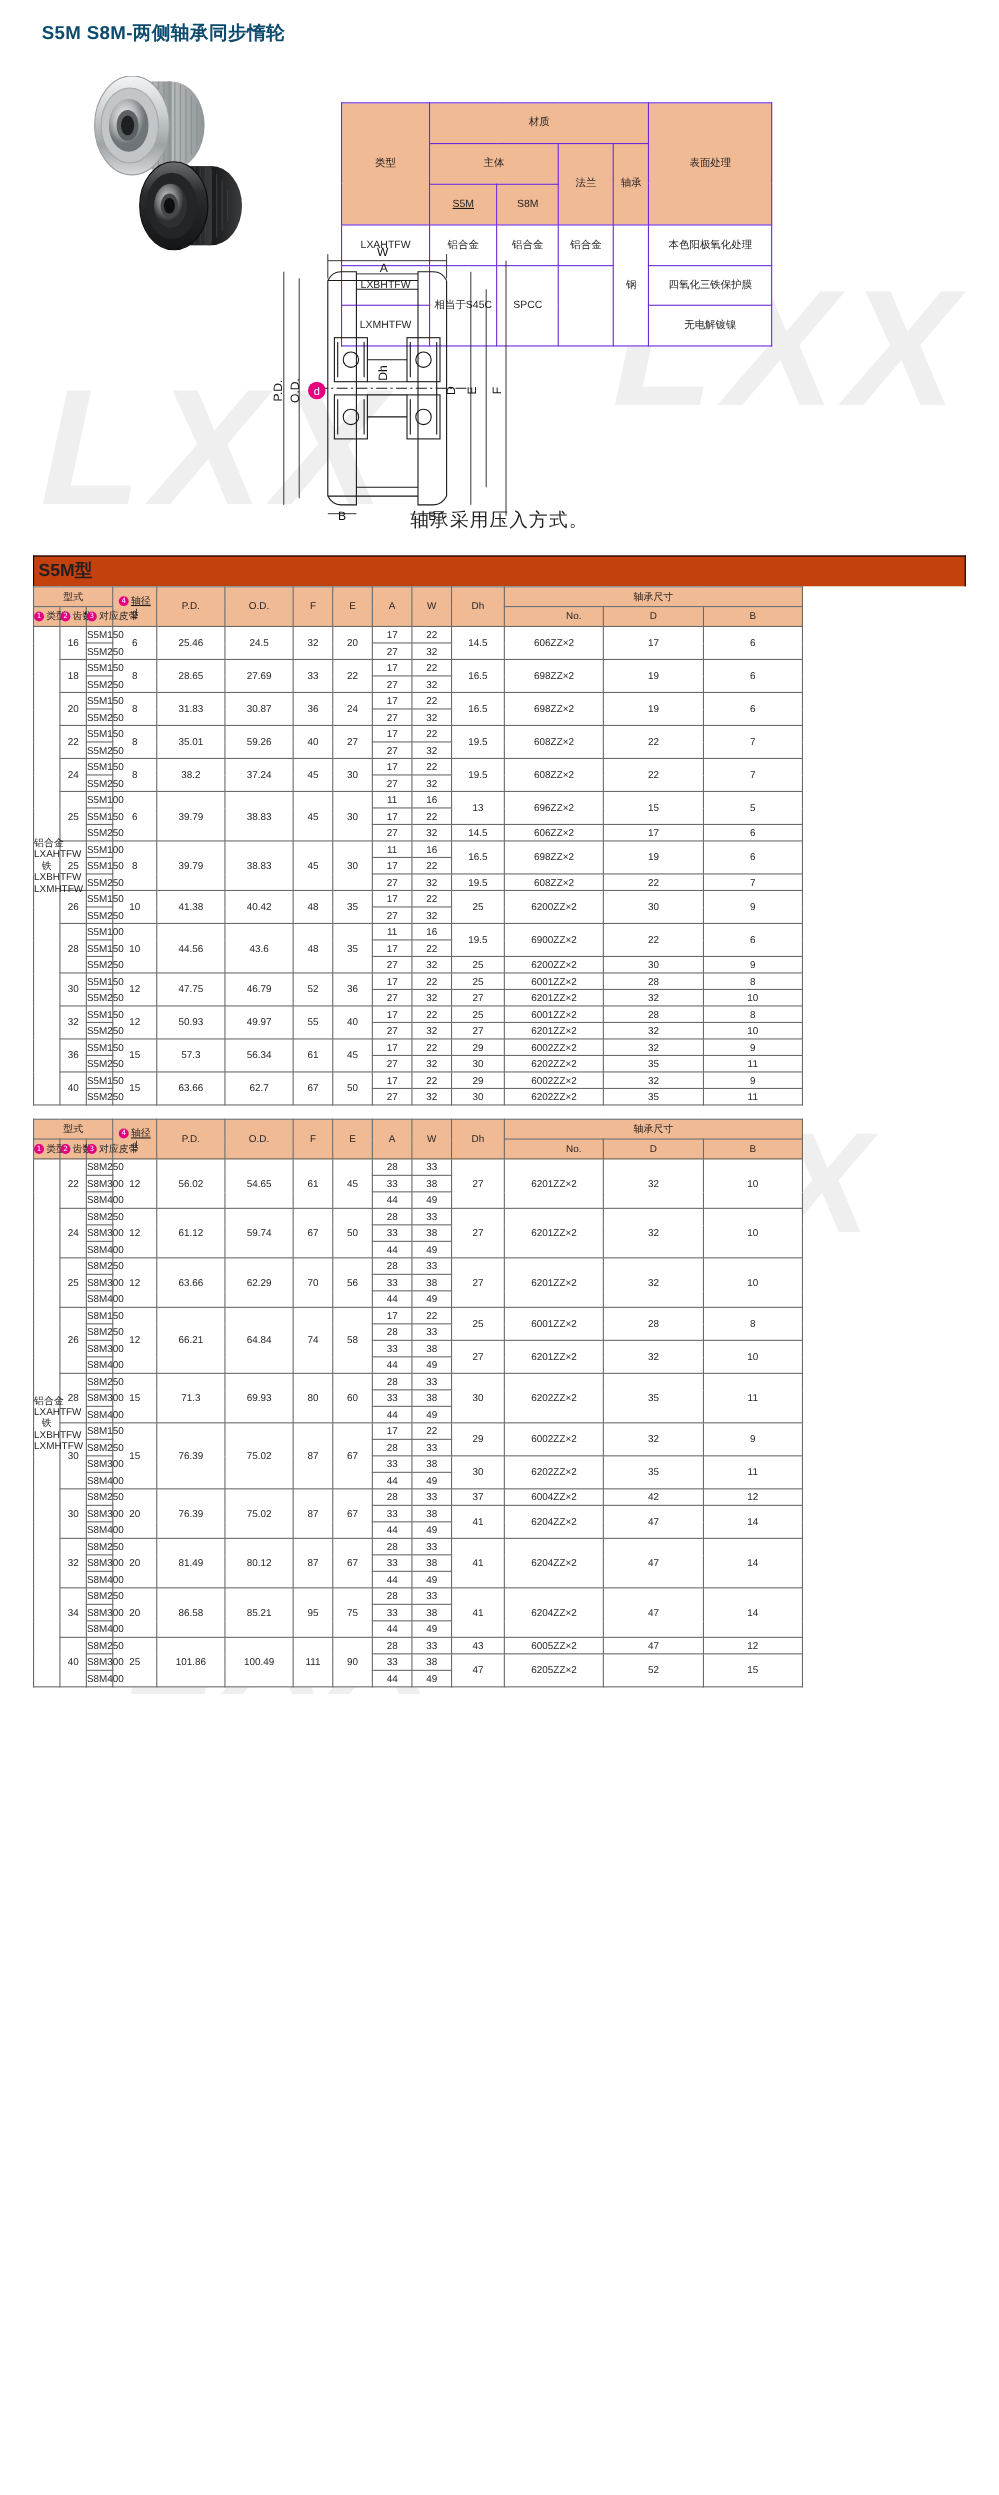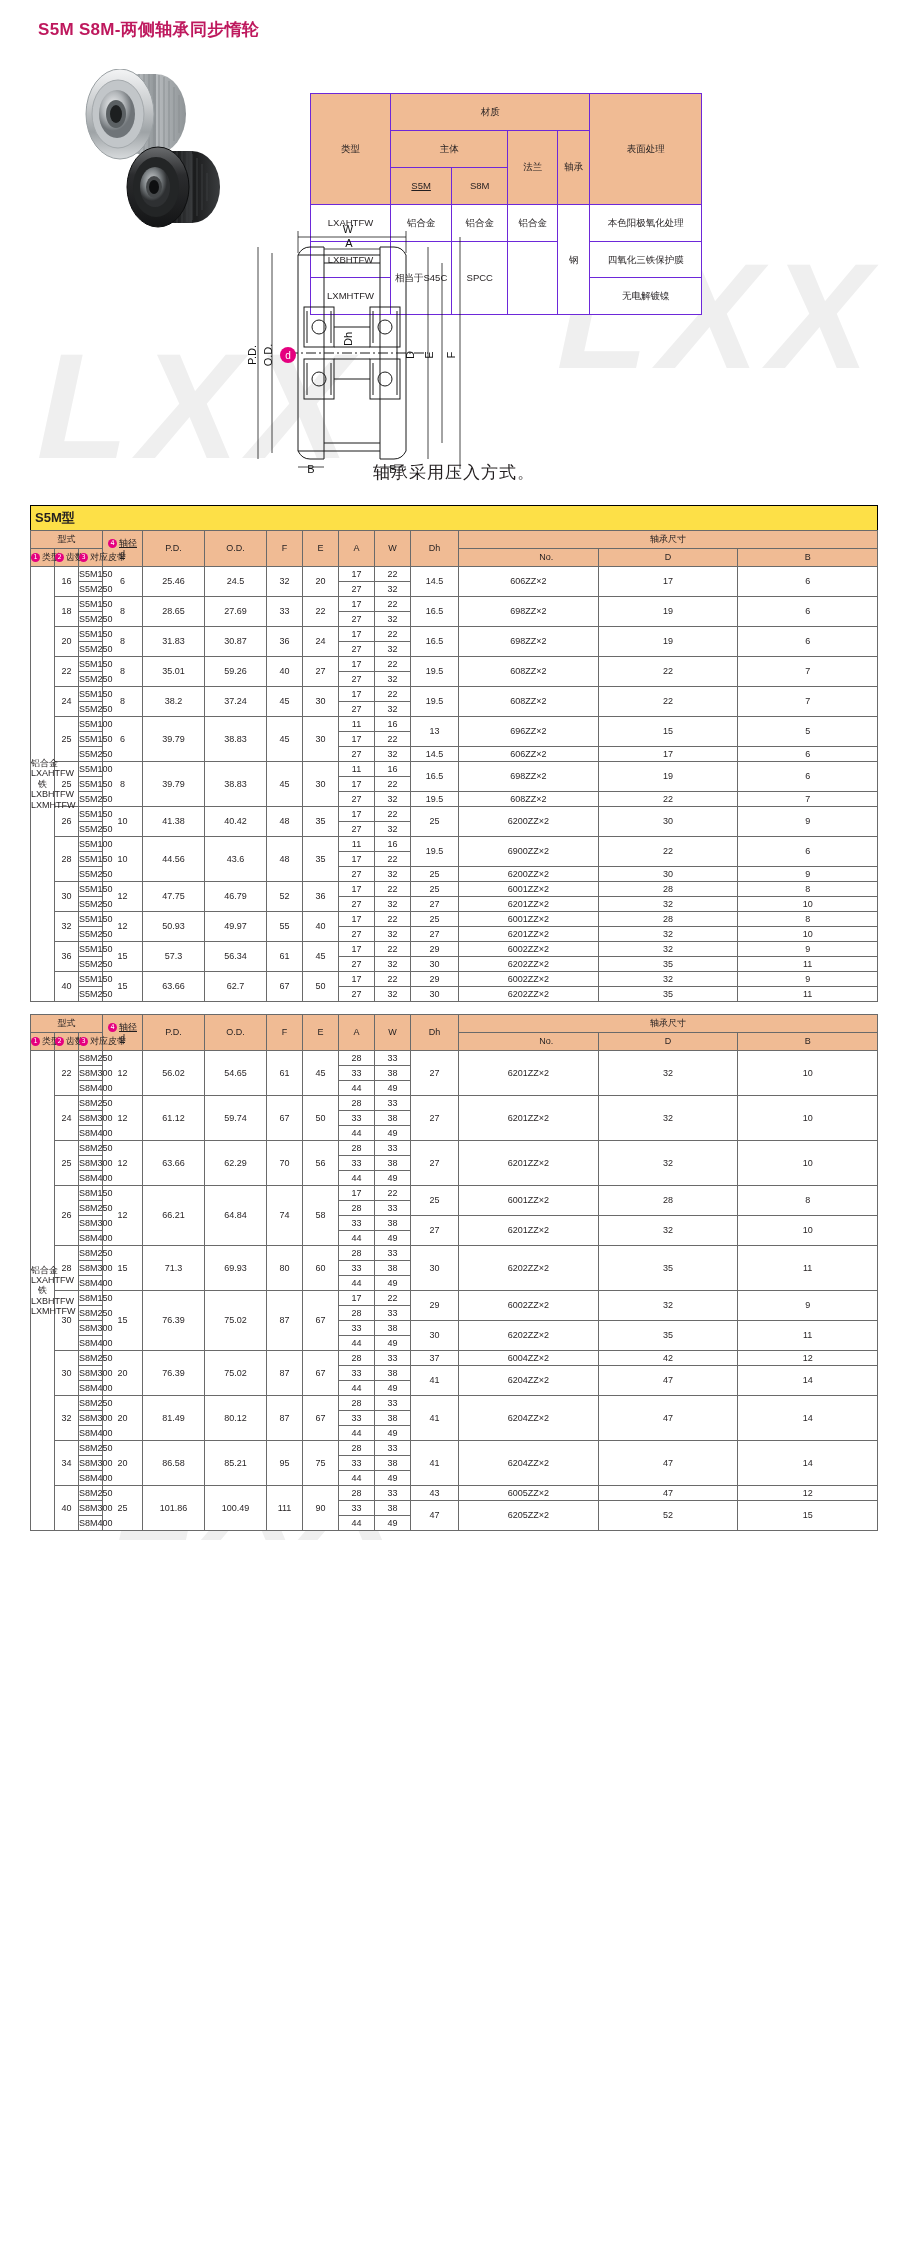--- a/index.html
+++ b/index.html
@@ -25,21 +25,21 @@
     font-size:150px;
     letter-spacing:10px;
     transform: skewX(-12deg);
     user-select:none;
   }
 
   .content { position:relative; z-index:2; }
 
   
   .title {
-    color:#be185d;
+    color:#0c4a6e;
     font-size:17px;
     font-weight:bold;
     padding: 18px 0 0 38px;
     letter-spacing:.3px;
   }
 
   .top-zone { position:relative; height:178px; }
 
   
   .photo-wrap { position:absolute; left:60px; top:28px; width:220px; height:150px; }
@@ -73,27 +73,27 @@
   .drawing { position:relative; height:270px; margin-top:4px; }
   .drawing svg { position:absolute; left:228px; top:0; }
   .draw-note {
     text-align:center; font-size:17px; margin-top:2px;
     letter-spacing:1px;
   }
 
   
   .sec { padding: 0 30px; margin-top:12px; }
   .sec-label {
-    font-size:13px; font-weight:bold; padding:3px 4px 3px 4px;
+    font-size:16px; font-weight:bold; padding:3px 4px 3px 4px;
     border-top:1px solid #000; border-left:1px solid #000; border-right:1px solid #000;
-    background:#fde047;
+    background:#c2410c;
   }
   table.spec {
     border-collapse:collapse;
-    width:848px;
+    width:700px;
     font-size:9px;
     background:#fff;
     table-layout:fixed;
   }
   table.spec th, table.spec td {
     border:1px solid #6a6a6a;
     text-align:center;
     vertical-align:middle;
     font-weight:normal;
     padding:0;

